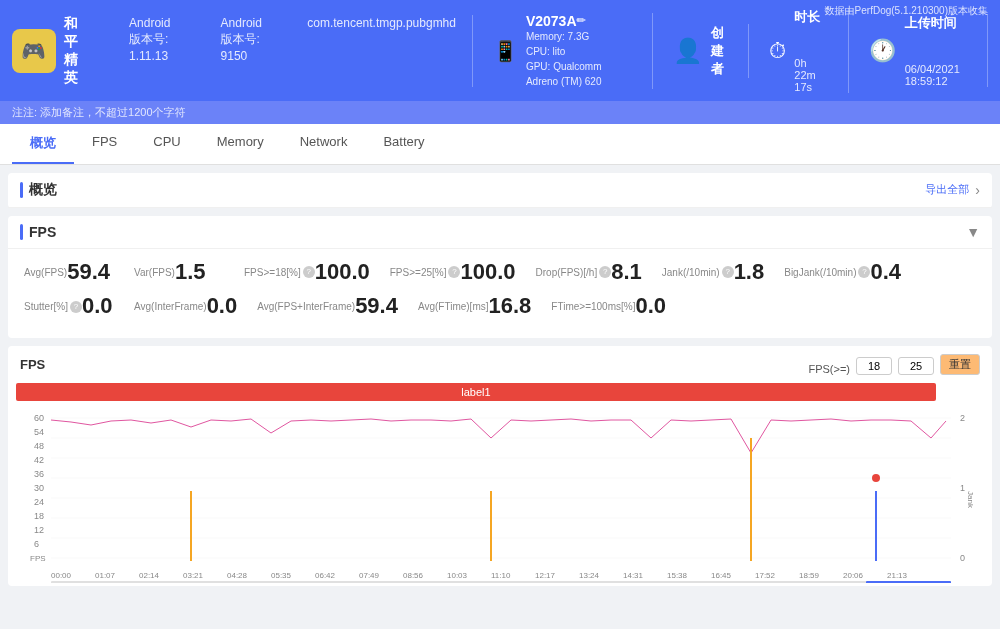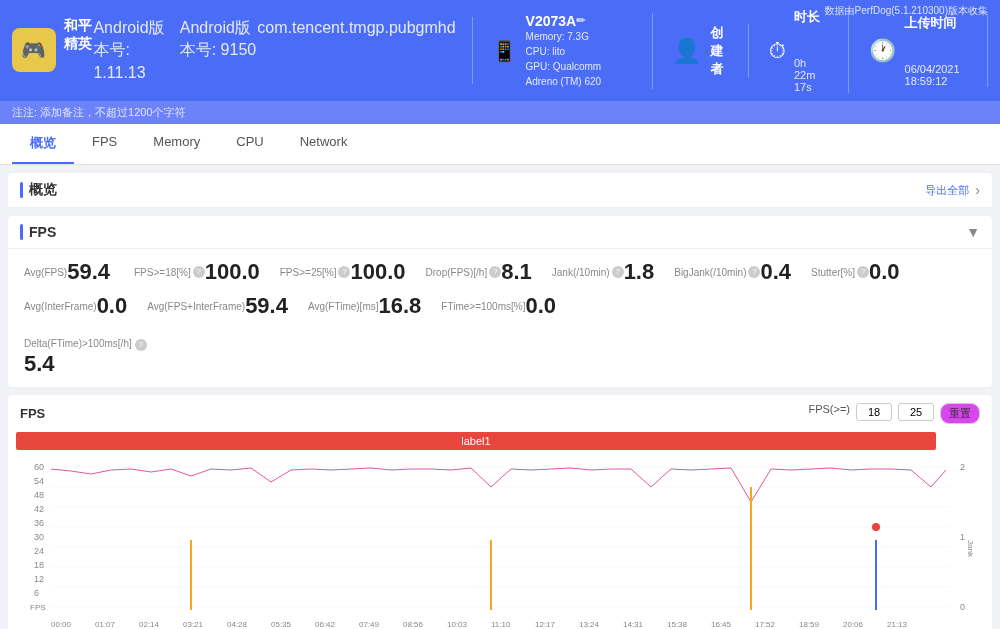--- a/index.html
+++ b/index.html
@@ -5,21 +5,21 @@
     * { margin: 0; padding: 0; box-sizing: border-box; }
     body { width: 1000px; height: 629px; font-family: 'Microsoft YaHei', Arial, sans-serif; background: #f0f2f5; overflow: hidden; font-size: 12px; }
 
     
     .header { background: #4a6cf7; display: flex; align-items: center; padding: 8px 12px; gap: 0; color: white; position: relative; }
     .header-notice { position: absolute; top: 4px; right: 12px; font-size: 10px; color: rgba(255,255,255,0.8); padding-left: 34px; }
     .app-info { display: flex; align-items: center; gap: 8px; padding-right: 16px; border-right: 1px solid rgba(255,255,255,0.3); min-width: 200px; }
     .app-icon { width: 44px; height: 44px; background: #e8c84a; border-radius: 8px; display: flex; align-items: center; justify-content: center; font-size: 20px; flex-shrink: 0; }
     .app-text { display: flex; }
     .app-name { font-size: 14px; font-weight: bold; }
-    .app-sub { font-size: 16px; color: rgba(255,255,255,0.85); line-height: 1.4; }
+    .app-sub { font-size: 12px; color: rgba(255,255,255,0.85); line-height: 1.4; margin-left: 43px; }
     .device-info { padding: 0 20px; border-right: 1px solid rgba(255,255,255,0.3); min-width: 180px; }
     .device-model { font-size: 14px; font-weight: bold; display: flex; align-items: center; }
     .device-specs { font-size: 10px; color: rgba(255,255,255,0.85); line-height: 1.5; }
     .stat-block { display: flex; align-items: center; gap: 8px; padding: 0 20px; border-right: 1px solid rgba(255,255,255,0.3); }
     .stat-block:last-child { border-right: none; }
     .stat-label { font-size: 13px; font-weight: bold; }
     .stat-value { font-size: 11px; color: rgba(255,255,255,0.85); margin-top: 31px; }
 
     
     .notes-bar { background: #6b82f8; padding: 4px 12px; color: rgba(255,255,255,0.8); font-size: 11px; }
@@ -45,23 +45,23 @@
     .stat-item-label { font-size: 10px; color: #888; display: flex; align-items: center; gap: 2px; }
     .stat-item-value { font-size: 22px; font-weight: bold; color: #222; line-height: 1.2; }
     .delta-item { padding: 0 16px 10px; }
     .delta-label { font-size: 10px; color: #888; }
     .delta-value { font-size: 22px; font-weight: bold; color: #222; }
 
     
     .chart-section { background: white; border-radius: 4px; margin-bottom: 8px; }
     .chart-header { display: flex; align-items: center; justify-content: space-between; padding: 8px 12px; }
     .chart-title { font-size: 13px; font-weight: bold; color: #333; }
-    .fps-controls { display: flex; align-items: flex-start; gap: 6px; font-size: 11px; color: #555; margin-left: 40px; }
+    .fps-controls { display: flex; align-items: flex-end; gap: 6px; font-size: 11px; color: #555; margin-left: 40px; }
     .fps-input { width: 36px; border: 1px solid #ccc; border-radius: 3px; padding: 2px 4px; font-size: 11px; text-align: center; }
-    .reset-btn { background: #d946ef; border: 1px solid #ccc; border-radius: 9px; padding: 2px 8px; font-size: 11px; cursor: pointer; color: #333; }
+    .reset-btn { background: #fdba74; border: 1px solid #ccc; border-radius: 3px; padding: 2px 8px; font-size: 11px; cursor: pointer; color: #333; }
 
     
     .chart-container { position: relative; padding: 0 8px 0 8px; }
 
     .chevron-icon { font-size: 14px; color: #888; cursor: pointer; }
     .help-icon { display: inline-block; width: 12px; height: 12px; background: #ccc; border-radius: 50%; color: white; font-size: 8px; text-align: center; line-height: 12px; cursor: pointer; }
   </style>
 </head>
 <body>
 
@@ -119,49 +119,54 @@
   <div class="header-notice">数据由PerfDog(5.1.210300)版本收集</div>
 </div>
 
 <div class="notes-bar">
   <span>注注: 添加备注，不超过1200个字符</span>
 </div>
 
 <div class="tabs">
   <div class="tab active">概览</div>
   <div class="tab">FPS</div>
+  <div class="tab">CPU</div>
   <div class="tab">Memory</div>
-  <div class="tab">CPU</div>
   <div class="tab">Network</div>
+  <div class="tab">Battery</div>
 </div>
 
 <div class="main">
 
   <div class="section">
     <div class="section-header">
       <div class="section-title">概览</div>
-      <div style="display:flex;align-items:center;gap:6px">
+      <div style="display:flex;align-items:flex-start;gap:6px">
         <button class="export-btn">导出全部</button>
         <span class="chevron-icon">›</span>
       </div>
     </div>
   </div>
 
   <div class="section">
     <div class="section-header">
       <div class="section-title">FPS</div>
       <span class="chevron-icon">▼</span>
     </div>
 
     <div class="stats-grid" id="fps-stats-grid">
     <div class="stat-item">
           <div class="stat-item-label">Avg(FPS)</div>
           <div class="stat-item-value">59.4</div>
         </div>
         <div class="stat-item">
+          <div class="stat-item-label">Var(FPS)</div>
+          <div class="stat-item-value">1.5</div>
+        </div>
+        <div class="stat-item">
           <div class="stat-item-label">FPS&gt;=18[%]<span class="help-icon">?</span></div>
           <div class="stat-item-value">100.0</div>
         </div>
         <div class="stat-item">
           <div class="stat-item-label">FPS&gt;=25[%]<span class="help-icon">?</span></div>
           <div class="stat-item-value">100.0</div>
         </div>
         <div class="stat-item">
           <div class="stat-item-label">Drop(FPS)[/h]<span class="help-icon">?</span></div>
           <div class="stat-item-value">8.1</div>
@@ -189,27 +194,20 @@
         <div class="stat-item">
           <div class="stat-item-label">Avg(FTime)[ms]</div>
           <div class="stat-item-value">16.8</div>
         </div>
         <div class="stat-item">
           <div class="stat-item-label">FTime&gt;=100ms[%]</div>
           <div class="stat-item-value">0.0</div>
         </div>
       </div>
 
-    <div class="delta-item">
-      <div class="delta-label">
-        <span>Delta(FTime)&gt;100ms[/h]</span>
-        <span class="help-icon">?</span>
-      </div>
-      <div class="delta-value">5.4</div>
-    </div>
   </div>
 
   <div class="chart-section">
     <div class="chart-header">
       <div class="chart-title">FPS</div>
       <div class="fps-controls">
         <span>FPS(&gt;=)</span>
         <input class="fps-input" value="18" readonly="" style="">
         <input class="fps-input" value="25" readonly="" style="">
         <button class="reset-btn">重置</button>

